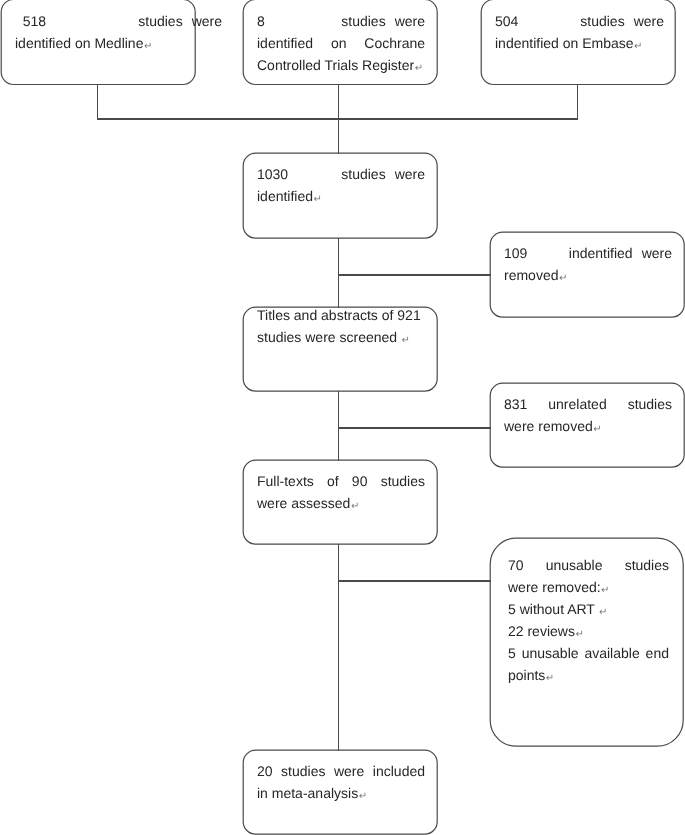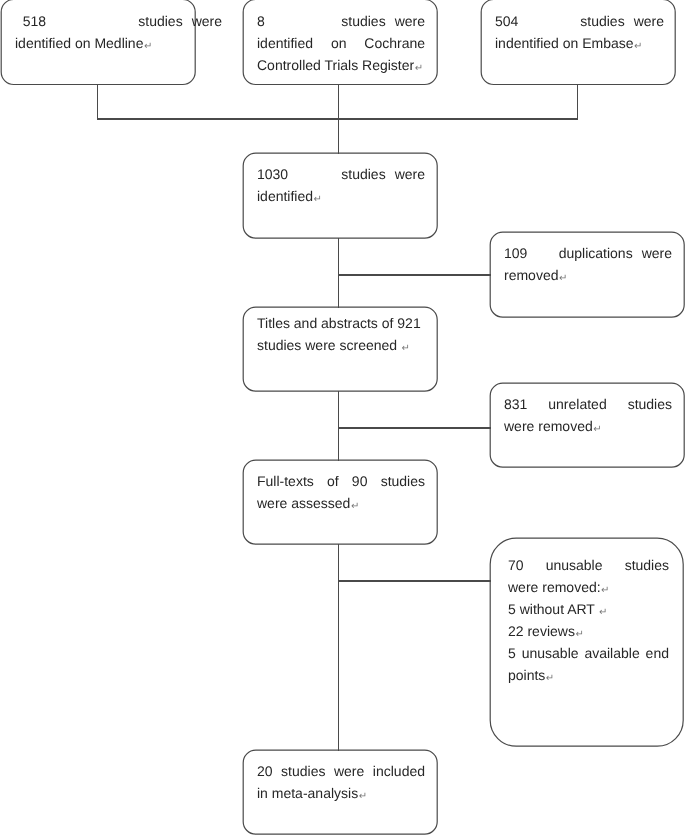--- a/index.html
+++ b/index.html
@@ -199,29 +199,29 @@
       </div>
       <div class="ln"><span>identified</span><span class="cr">↵</span></div>
     </div>
   </div>
 
   <div class="box" style="left:490px; top:232px; width:194px; height:86px;">
     <div class="box-text">
       <div class="ln t">
         <i>109</i>
           <span class="grp">
-            <i>duplications</i>
+            <i>indentified</i>
             <i>were</i>
           </span>
       </div>
       <div class="ln"><span>removed</span><span class="cr">↵</span></div>
     </div>
   </div>
 
-  <div class="box" style="left:243px; top:302px; width:194px; height:83px;border-radius:7px;">
+  <div class="box" style="left:243px; top:294px; width:194px; height:83px;border-radius:7px;">
     <div class="box-text">
       <div class="ln"><span>Titles and abstracts of 921</span></div>
       <div class="ln"><span>studies were screened </span><span class="cr">↵</span></div>
     </div>
   </div>
 
   <div class="box" style="left:490px; top:383px; width:194px; height:85px;">
     <div class="box-text">
       <div class="ln j">
         <i>831</i>

